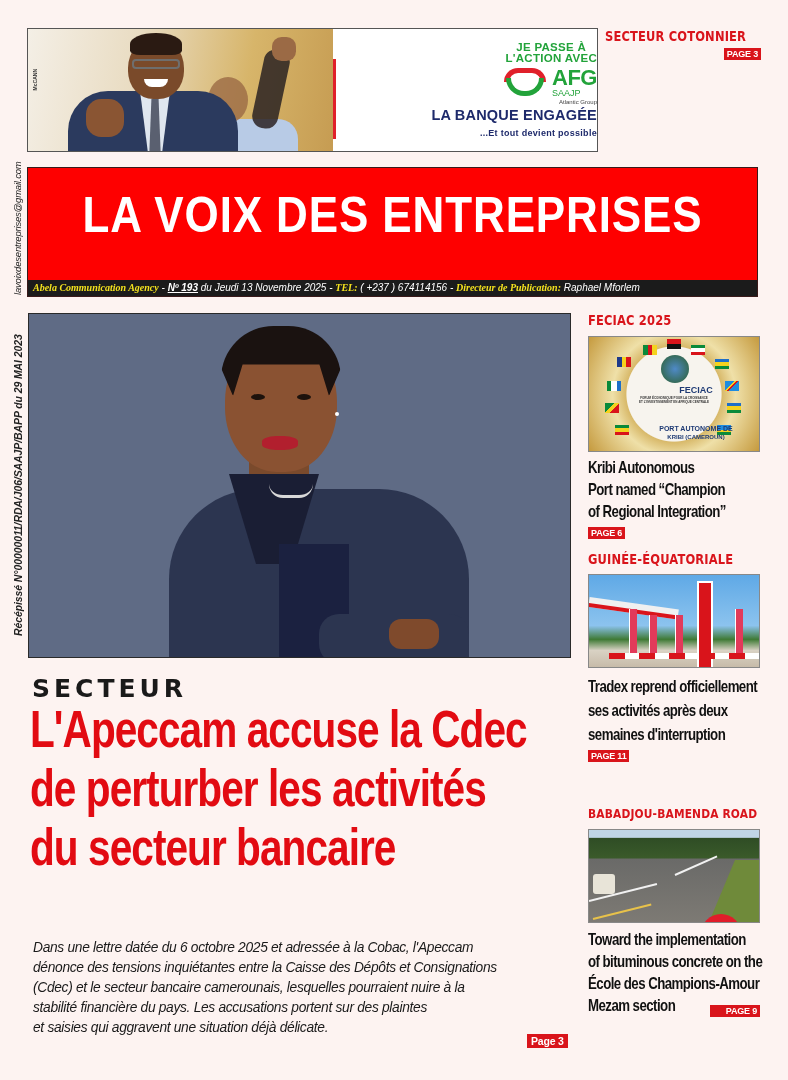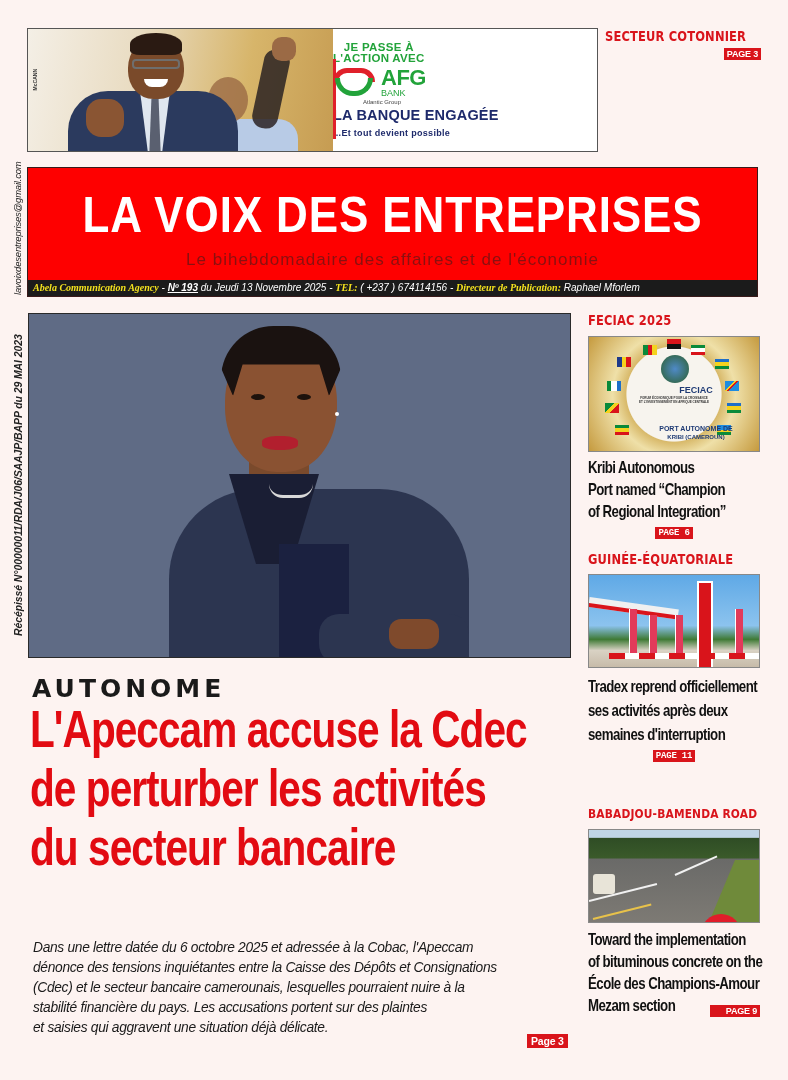--- a/index.html
+++ b/index.html
@@ -17,21 +17,21 @@
   .man-smile { left: 116px; top: 50px; width: 24px; height: 8px; background: #fff; border-radius: 0 0 12px 12px; }
   .man-suit { left: 40px; top: 62px; width: 170px; height: 80px; border-radius: 40px 40px 0 0; background: #2b3a5e; }
   .man-shirt { left: 112px; top: 62px; width: 30px; height: 70px; background: #dfe6ef; clip-path: polygon(0 0,100% 0,70% 100%,30% 100%); }
   .man-tie { left: 121px; top: 70px; width: 12px; height: 62px; background: #5a6070; clip-path: polygon(20% 0,80% 0,100% 100%,0 100%); }
   .man-fist { left: 58px; top: 70px; width: 38px; height: 38px; border-radius: 40%; background: #8a5533; }
   .man2-head { left: 180px; top: 48px; width: 40px; height: 46px; border-radius: 50%; background: #9b6a45; opacity: .8; }
   .man2-arm { left: 230px; top: 20px; width: 26px; height: 80px; border-radius: 12px; background: #2a2222; transform: rotate(12deg); opacity: .85; }
   .man2-fist { left: 244px; top: 8px; width: 24px; height: 24px; border-radius: 40%; background: #9b6a45; }
   .man2-shirt { left: 170px; top: 90px; width: 100px; height: 40px; border-radius: 20px 20px 0 0; background: #b8cbe6; }
   .ad-divider { position: absolute; left: 305px; top: 30px; width: 3px; height: 80px; background: #e0202a; }
-  .ad-text { flex: 1; display: flex; flex-direction: column; align-items: flex-start; justify-content: center; text-align: center; }
+  .ad-text { flex: 1; display: flex; flex-direction: column; align-items: flex-end; justify-content: center; text-align: center; }
   .ad-slogan { color: #22a33a; font-weight: 900; font-size: 11.5px; line-height: 11px; letter-spacing: .3px; }
   .ad-logo { display: flex; align-items: center; gap: 4px; margin-top: 3px; }
   .afg-mark { width: 44px; height: 30px; position: relative; }
   .afg-mark .red { position: absolute; left: 0; top: 0; width: 42px; height: 14px; border: 5px solid #e0202a; border-bottom: none; border-radius: 20px 20px 0 0; }
   .afg-mark .green { position: absolute; left: 2px; top: 10px; width: 38px; height: 18px; border: 5px solid #22a33a; border-top: none; border-radius: 0 0 20px 20px; }
   .afg-name { display: flex; flex-direction: column; align-items: flex-start; line-height: 1; }
   .afg-name .big { color: #22a33a; font-weight: 900; font-size: 22px; letter-spacing: -.5px; }
   .afg-name .small { color: #22a33a; font-size: 9px; }
   .ad-group { font-size: 6px; color: #444; margin-top: 1px; margin-left: 30px; }
   .ad-tag { color: #1e2a6b; font-weight: 900; font-size: 14.5px; margin-top: 2px; letter-spacing: .2px; }
@@ -75,21 +75,21 @@
   
   .main-kicker { position: absolute; left: 32px; top: 674px; font-family: "DejaVu Sans", sans-serif; font-weight: bold; font-size: 25px; letter-spacing: 4px; color: #1a1a1a; }
   .main-head { position: absolute; left: 30px; top: 700px; width: 560px; color: #e20b12; font-weight: bold; font-size: 52px; line-height: 59px; letter-spacing: -1.2px; transform: scaleX(.78); transform-origin: left; white-space: nowrap; }
   .main-body { position: absolute; left: 33px; top: 937px; width: 540px; font-style: italic; font-size: 15px; line-height: 20px; color: #1a1a1a; letter-spacing: -.35px; transform: scaleX(.92); transform-origin: left; }
   .main-page { position: absolute; left: 527px; top: 1034px; font-size: 10.5px; padding: 1px 4px; }
 
   
   .col-right { position: absolute; left: 588px; width: 172px; }
   .rc-photo { width: 172px; height: 116px; border: 1px solid #888; overflow: hidden; position: relative; margin-top: 6px; }
   .rc-head { font-weight: bold; font-size: 17px; line-height: 22px; letter-spacing: -.7px; color: #111; transform: scaleX(.78); transform-origin: left; white-space: nowrap; margin-top: 4px; }
-  .rc-page { text-align: center; margin-top: -1px; font-family: Liberation Mono, monospace; }
+  .rc-page { text-align: left; margin-top: -1px; }
 
   
   .plaque { position: absolute; inset: 0; background: radial-gradient(circle at 50% 50%, #f7f4ee 0 46%, #d8b96a 47%, #efe0a8 60%, #c59a3e 100%); }
   .plaque .flag { position: absolute; width: 14px; height: 10px; }
   .plaque .logo-circ { position: absolute; left: 72px; top: 18px; width: 28px; height: 28px; border-radius: 50%; background: radial-gradient(#4f8ac8,#2b5e2a); }
   .plaque .lbl { position: absolute; left: 0; right: 0; text-align: center; color: #1e3a74; font-weight: bold; padding-left: 44px; }
 
   
   .station { position: absolute; inset: 0; background: linear-gradient(#5fa9e6 0%, #8cc3ee 55%, #3f7a35 70%, #d9d2c4 82%, #c7bba9 100%); }
   .canopy { position: absolute; left: 0; top: 22px; width: 90px; height: 10px; background: #f0f0f0; border-bottom: 4px solid #d9141b; }
@@ -130,40 +130,39 @@
       <div>JE PASSE À</div>
       <div>L'ACTION AVEC</div>
     </div>
     <div class="ad-logo">
       <div class="afg-mark">
           <div class="red"></div>
           <div class="green"></div>
         </div>
       <div class="afg-name">
         <span class="big">AFG</span>
-        <span class="small">BANK</span>
+        <span class="small">SAAJP</span>
       </div>
     </div>
     <div class="ad-group">Atlantic Group</div>
     <div class="ad-tag">LA BANQUE ENGAGÉE</div>
     <div class="ad-foot">...Et tout devient possible</div>
   </div>
 </div>
 
 <div class="teaser-top">
   <div class="kicker">SECTEUR COTONNIER</div>
   <div style="text-align:right; margin-top:-1px; margin-right:2px">
     <span class="page-tag">PAGE 3</span>
   </div>
 </div>
 
 <div class="side-email">lavoixdesentreprises@gmail.com</div>
 <div class="masthead">
   <div class="mast-title">LA VOIX DES ENTREPRISES</div>
-  <div class="mast-sub">Le bihebdomadaire des affaires et de l'économie</div>
   <div class="mast-bar"><span class="y">Abela Communication Agency</span><span> - </span><span class="b">Nº 193</span><span> du Jeudi 13 Novembre 2025 </span><span> - </span><span class="y">TEL:</span><span> ( +237 ) 674114156 </span><span>- </span><span class="y">Directeur de Publication:</span><span> Raphael Mforlem</span></div>
 </div>
 
 <div class="side-receipt">Récépissé N°00000011/RDA/J06/SAAJP/BAPP du 29 MAI 2023</div>
 
 <div class="main-photo">
   <div class="w w-jacket"></div>
   <div class="w w-neck"></div>
   <div class="w w-collar"></div>
   <div class="w w-top"></div>
@@ -171,21 +170,21 @@
   <div class="w w-face"></div>
   <div class="w w-hair" style="clip-path: polygon(0 0,100% 0,100% 60%,90% 100%,82% 55%,18% 55%,10% 100%,0 60%)"></div>
   <div class="w w-eye" style="left:222px; top:80px"></div>
   <div class="w w-eye" style="left:268px; top:80px"></div>
   <div class="w w-lips"></div>
   <div class="w w-ear" style="left:306px; top:98px"></div>
   <div class="w w-arms"></div>
   <div class="w w-hand"></div>
 </div>
 
-<div class="main-kicker">AUTONOME</div>
+<div class="main-kicker">SECTEUR</div>
 <div class="main-head">
   <div>L'Apeccam accuse la Cdec</div>
   <div>de perturber les activités</div>
   <div>du secteur bancaire</div>
 </div>
 <div class="main-body">
   <div>Dans une lettre datée du 6 octobre 2025 et adressée à la Cobac, l'Apeccam</div>
   <div>dénonce des tensions inquiétantes entre la Caisse des Dépôts et Consignations</div>
   <div>(Cdec) et le secteur bancaire camerounais, lesquelles pourraient nuire à la</div>
   <div>stabilité financière du pays. Les accusations portent sur des plaintes</div>

